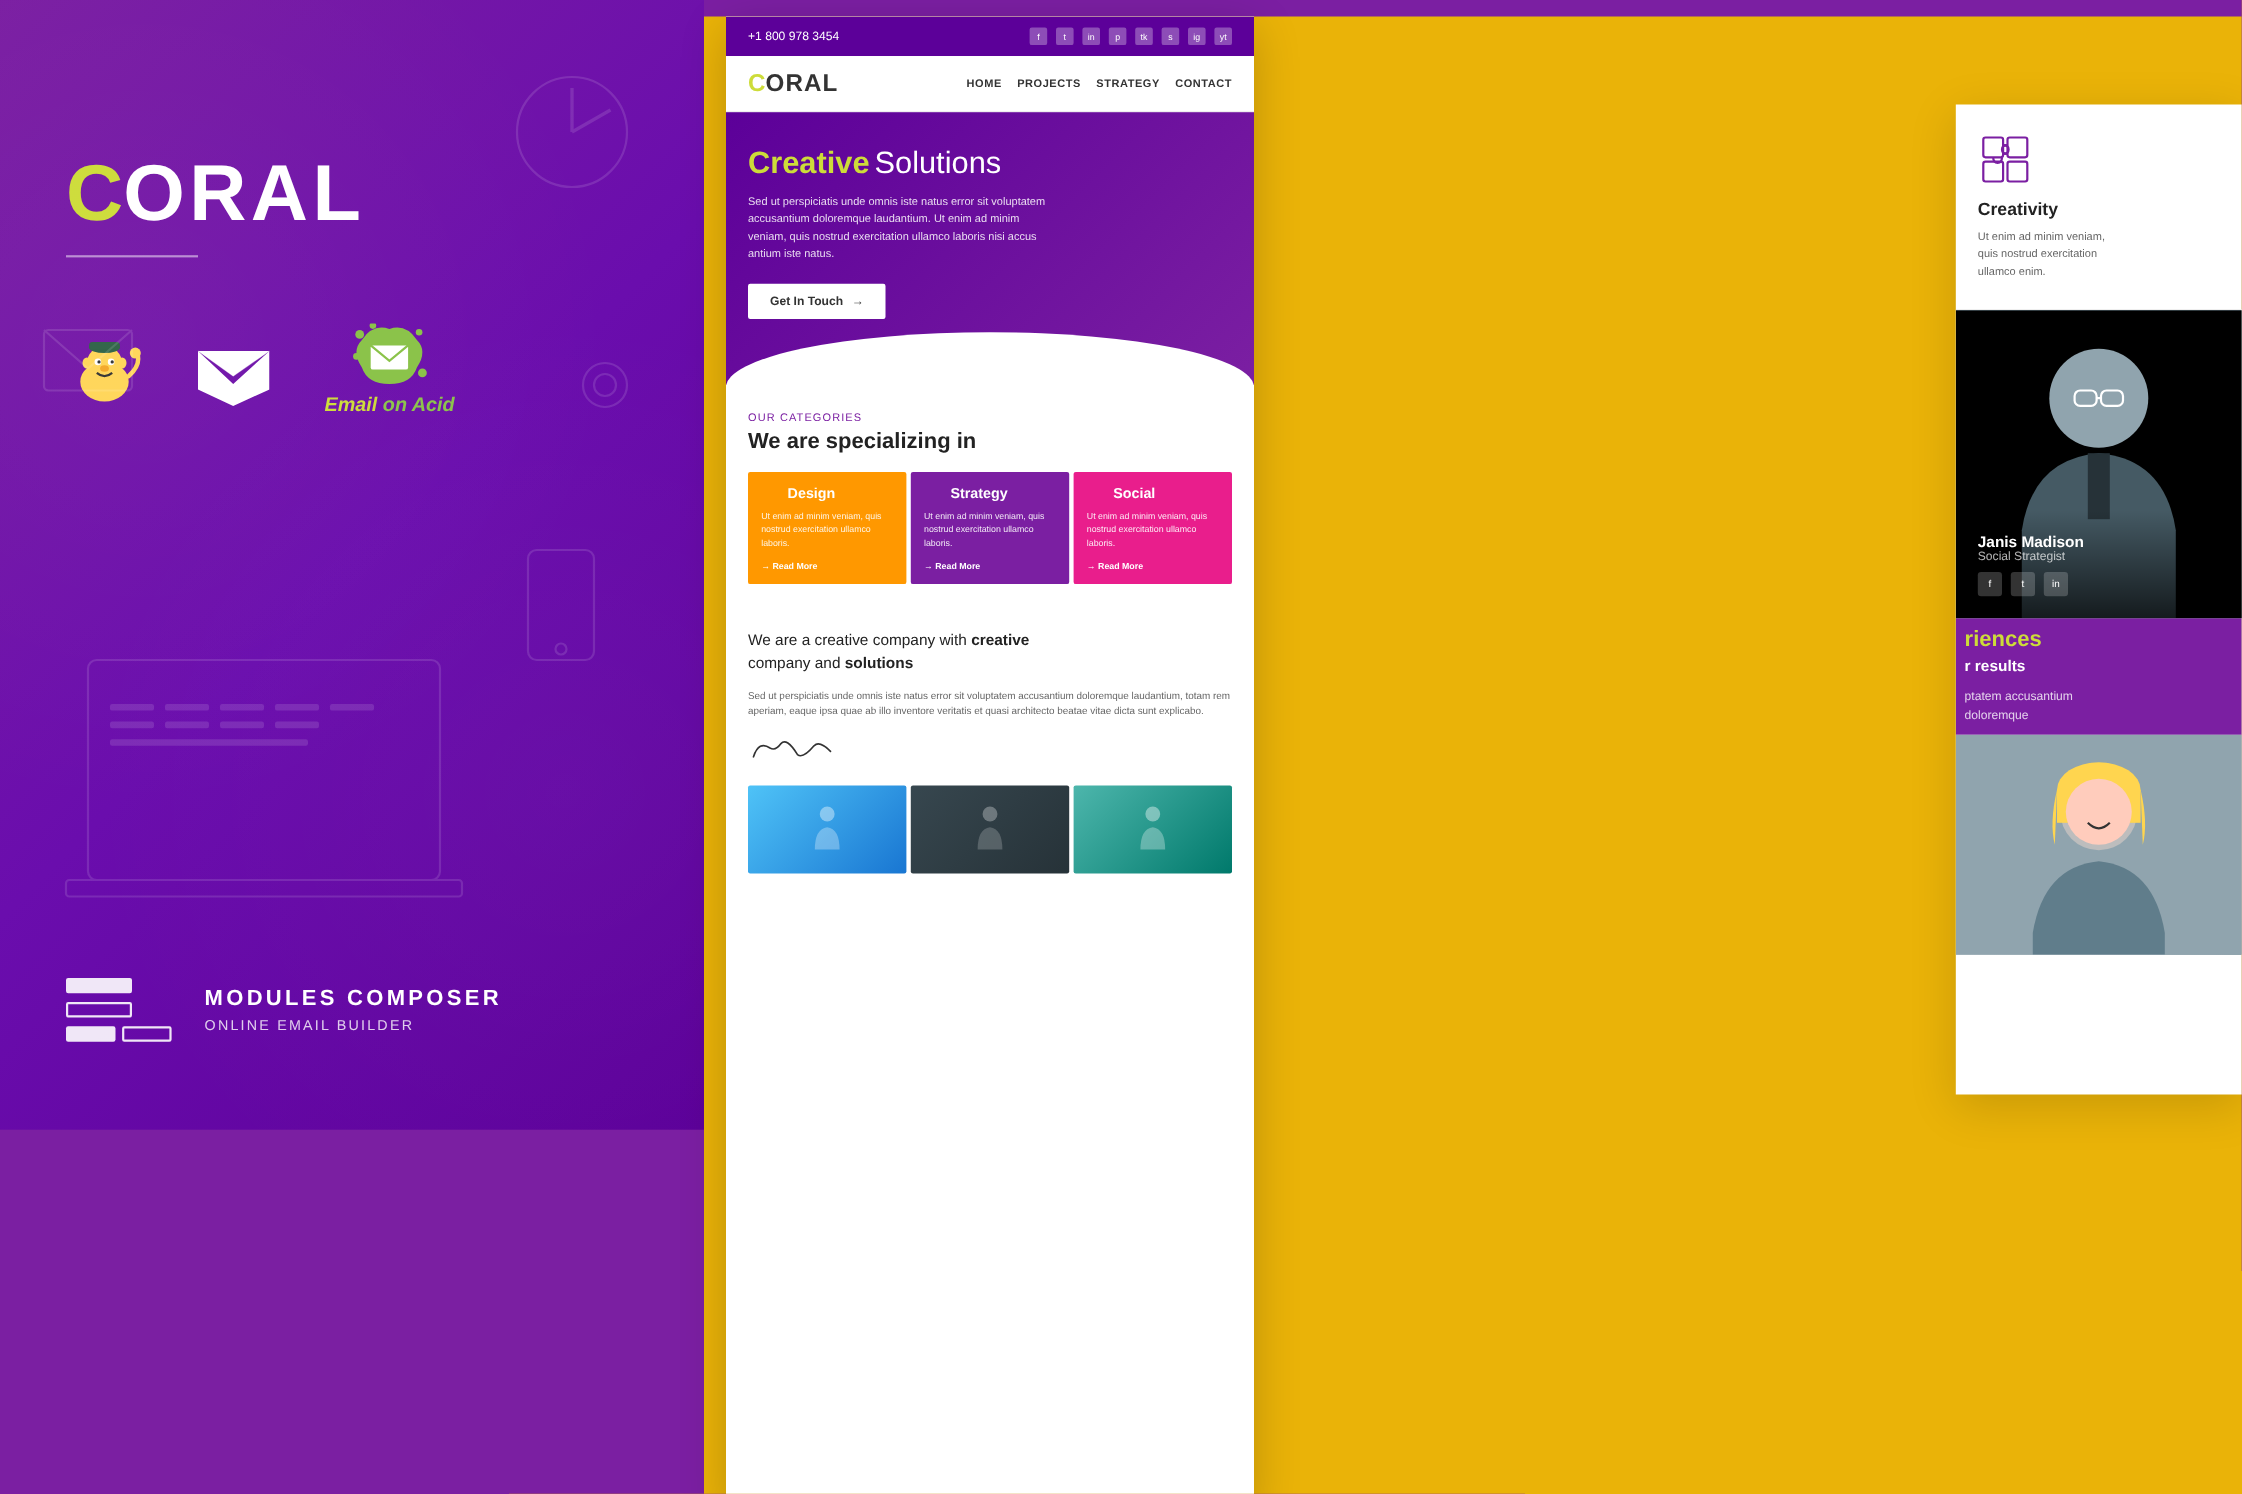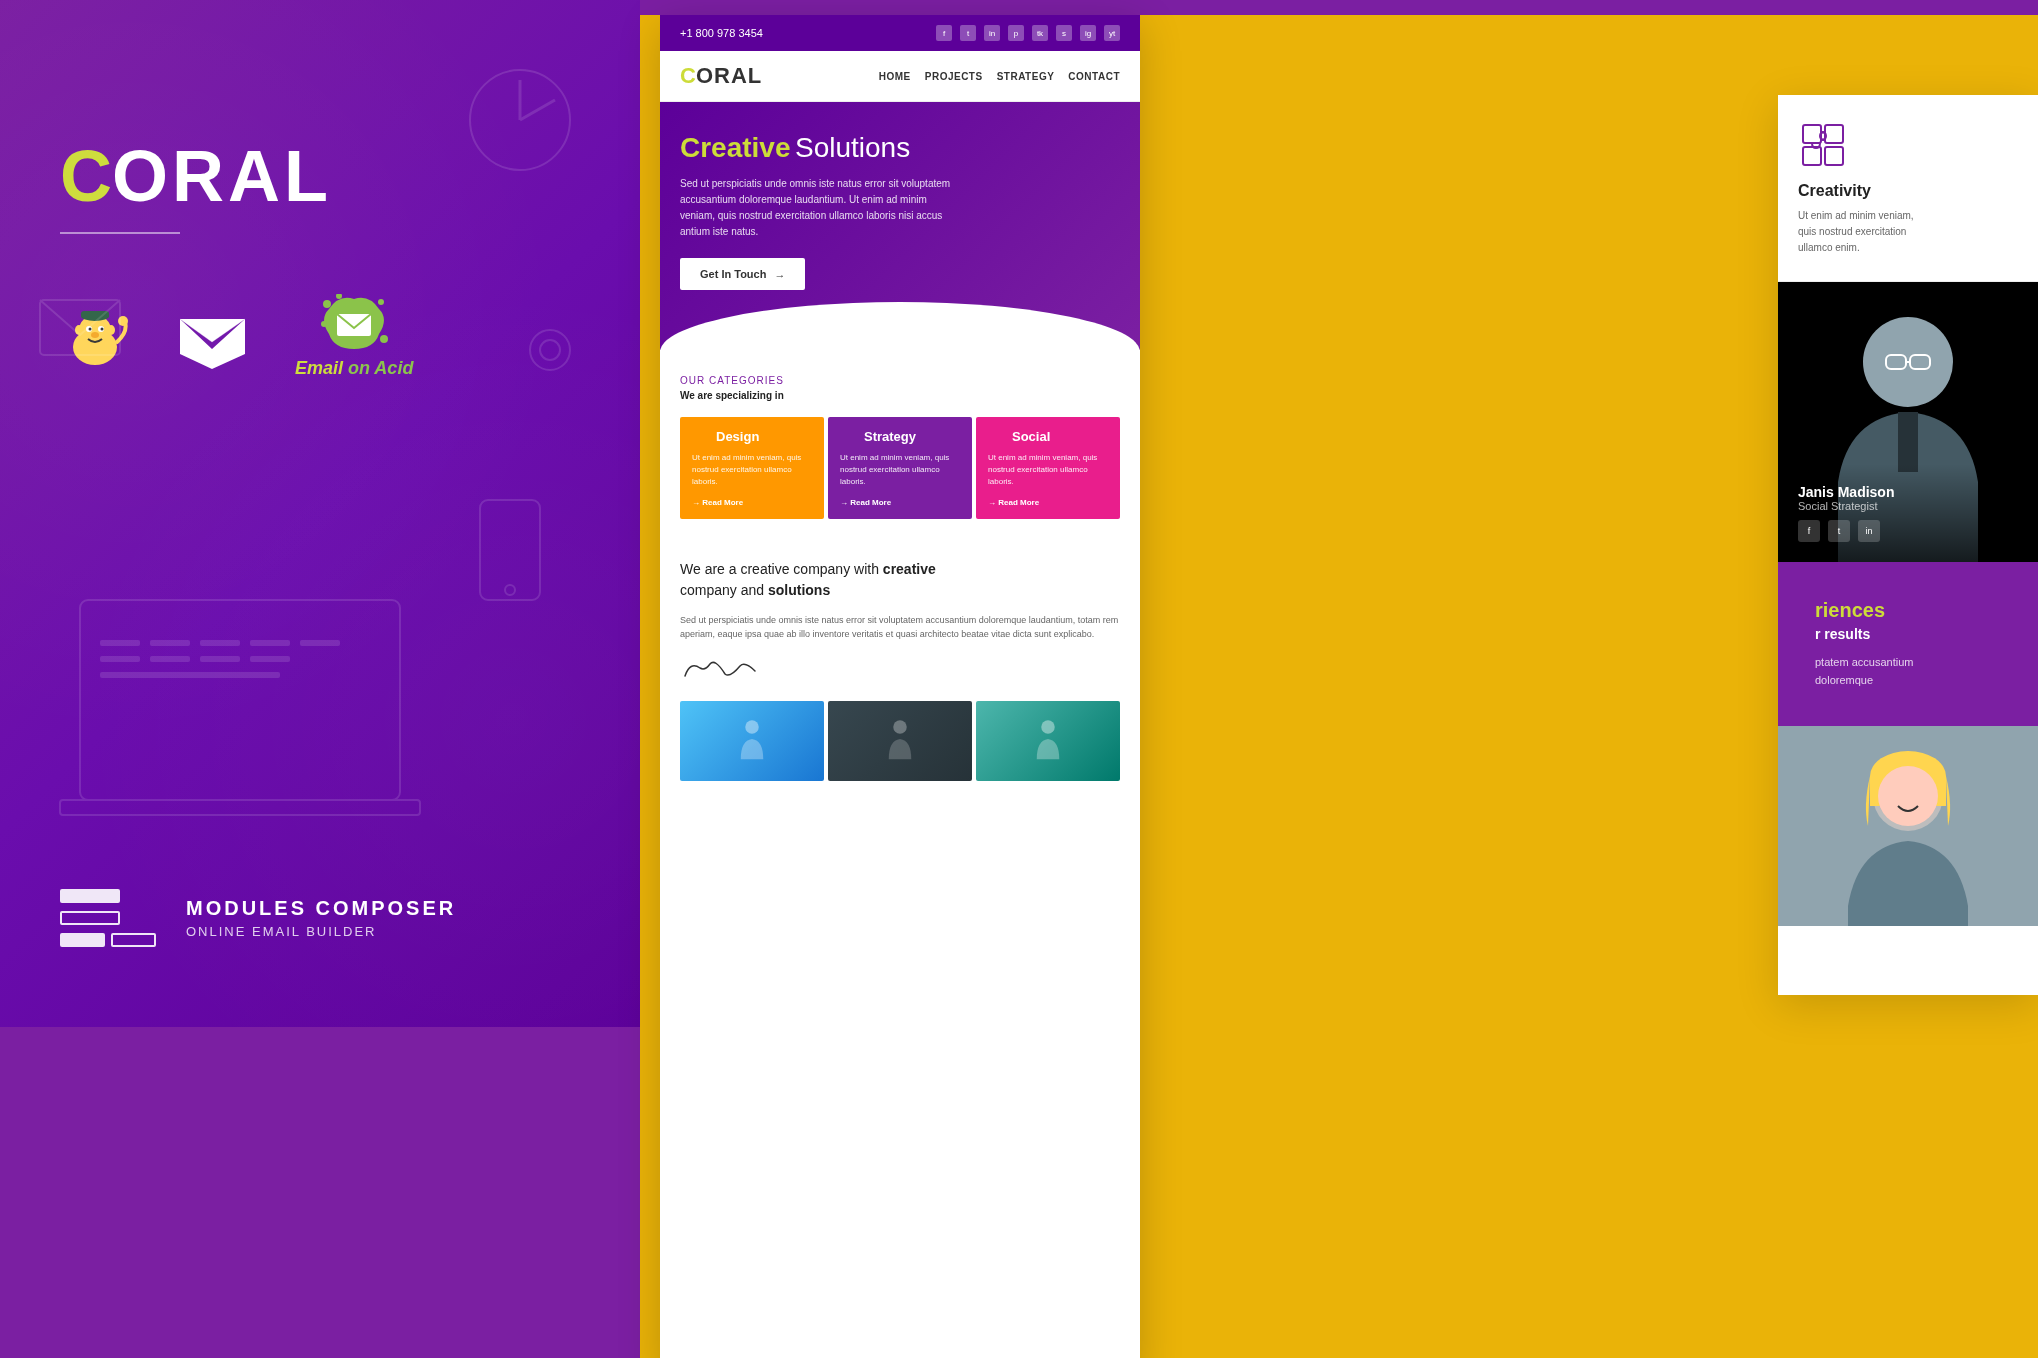--- a/index.html
+++ b/index.html
@@ -339,21 +339,21 @@
 
     .cat-label {
       color: #7B1FA2;
       font-size: 10px;
       text-transform: uppercase;
       letter-spacing: 1px;
       margin-bottom: 4px;
     }
 
     .cat-title {
-      font-size: 10px;
+      font-size: 20px;
       font-weight: 700;
       color: #222;
       margin-bottom: 16px;
     }
 
     .cat-cards {
       display: flex;
       gap: 4px;
     }
 
@@ -525,21 +525,21 @@
       display: flex;
       align-items: center;
       justify-content: center;
       color: #fff;
       font-size: 9px;
     }
 
     
     .experiences-section {
       background: #7B1FA2;
-      padding: 37px;
+      padding: 8px;
     }
 
     .exp-title {
       font-size: 20px;
       font-weight: 900;
       color: #CDDC39;
       margin-bottom: 4px;
     }
 
     .exp-subtitle {

